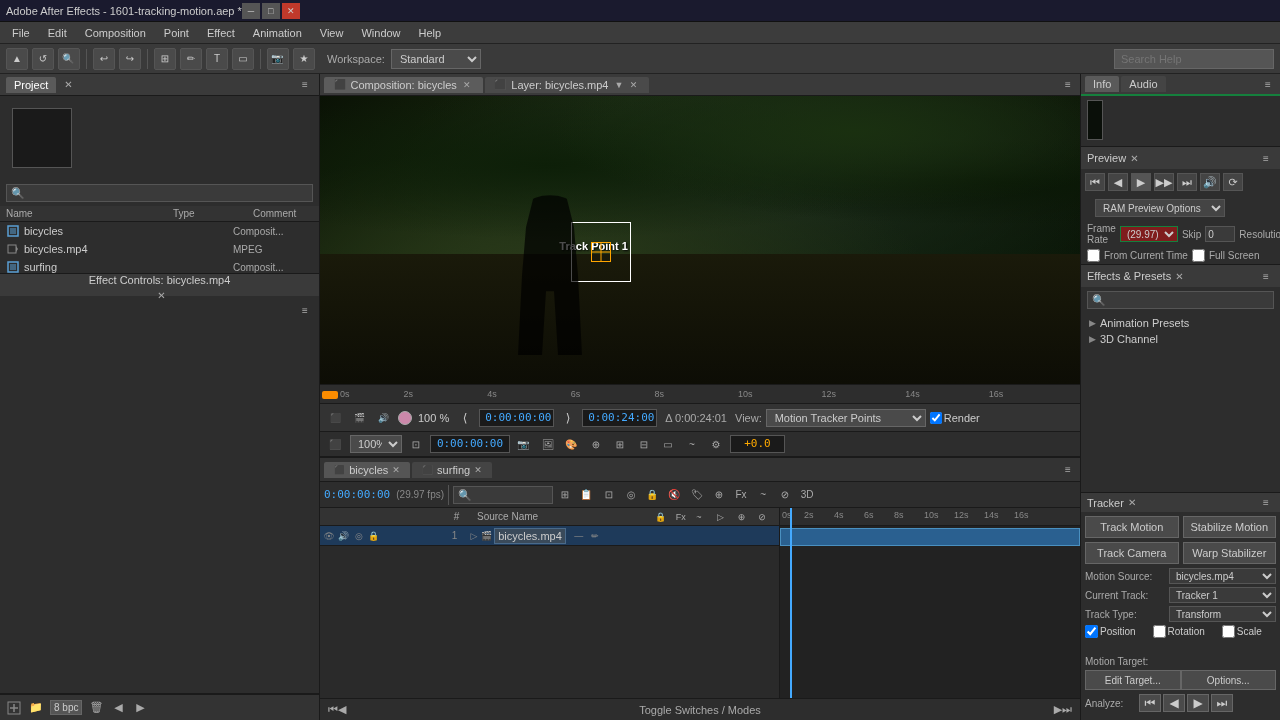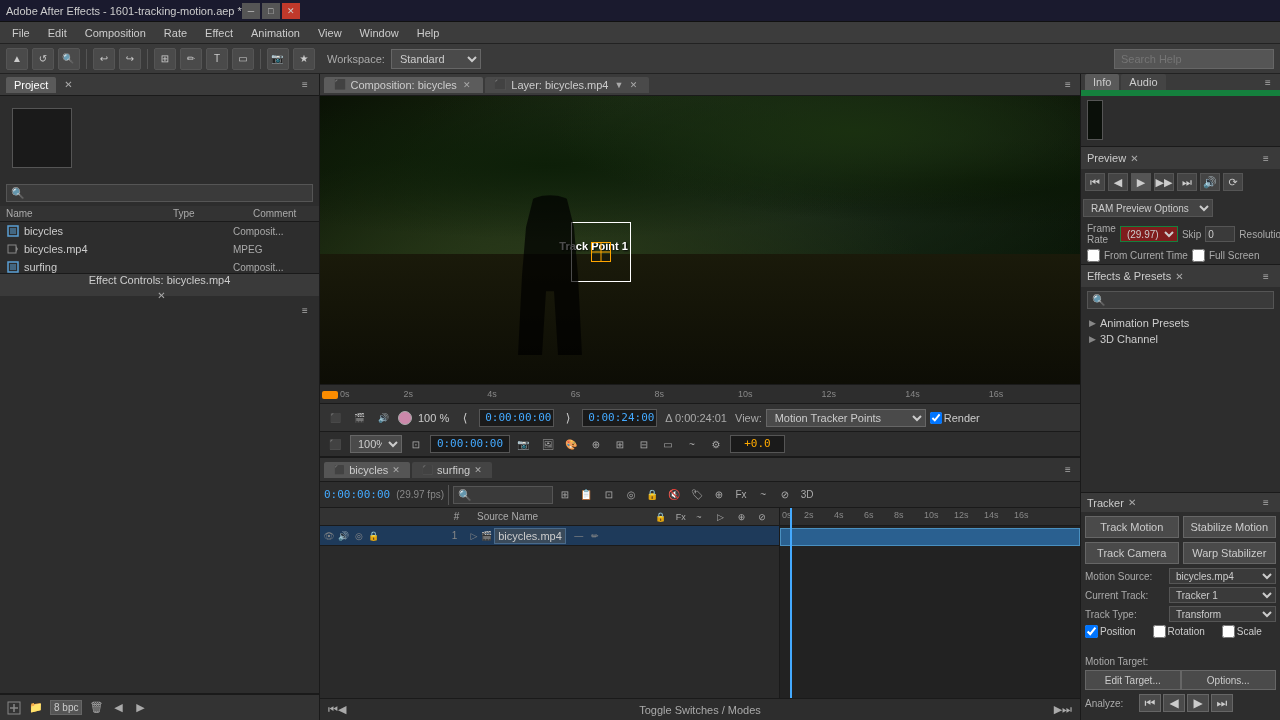--- a/index.html
+++ b/index.html
@@ -354,21 +354,21 @@
       border-left: 1px solid #1a1a1a; display: flex; flex-direction: column;
       height: 100%;
     }
 
     
     #info-panel {
       border-bottom: 1px solid #1a1a1a;
     }
     #info-tabs {
       background: #3a3a3a; height: 22px; display: flex; align-items: center;
-      padding: 0 4px; gap: 2px; border-bottom: 6px solid #15803d;
+      padding: 0 4px; gap: 2px; border-bottom: 2px solid #15803d;
     }
     .info-tab {
       padding: 2px 8px; background: #444; border-radius: 2px 2px 0 0;
       cursor: pointer; color: #ccc; font-size: 11px;
     }
     .info-tab.active { background: #5a5a5a; }
 
     .info-content {
       padding: 4px 6px; font-size: 11px;
     }
@@ -395,21 +395,21 @@
     }
     .prev-btn {
       width: 20px; height: 18px; background: #444; border: 1px solid #555;
       color: #ccc; cursor: pointer; font-size: 11px;
       display: flex; align-items: center; justify-content: center;
     }
     .prev-btn.play { background: #555; }
     .ram-select {
       background: #444; border: 1px solid #555; color: #ccc;
       font-size: 10px; padding: 1px 3px; height: 18px; width: 130px;
-      margin: 4px 2px;
+      margin: 4px 14px;
     }
 
     .frame-rate-row {
       display: flex; align-items: center; padding: 2px 6px; gap: 4px;
       font-size: 10px; color: #aaa;
     }
     .fr-select {
       background: #7f1d1d; border: 1px solid #15803d; color: #ccc;
       font-size: 10px; padding: 0 2px; height: 16px; width: 60px;
     }
@@ -518,21 +518,21 @@
     <button class="win-btn">─</button>
     <button class="win-btn">□</button>
     <button class="win-btn close">✕</button>
   </div>
 </div>
 
 <div id="menu-bar">
   <span class="menu-item">File</span>
   <span class="menu-item">Edit</span>
   <span class="menu-item">Composition</span>
-  <span class="menu-item">Rate</span>
+  <span class="menu-item">Point</span>
   <span class="menu-item">Effect</span>
   <span class="menu-item">Animation</span>
   <span class="menu-item">View</span>
   <span class="menu-item">Window</span>
   <span class="menu-item">Help</span>
 </div>
 
 <div id="toolbar">
   <button class="toolbar-btn">▲</button>
   <button class="toolbar-btn">↺</button>

